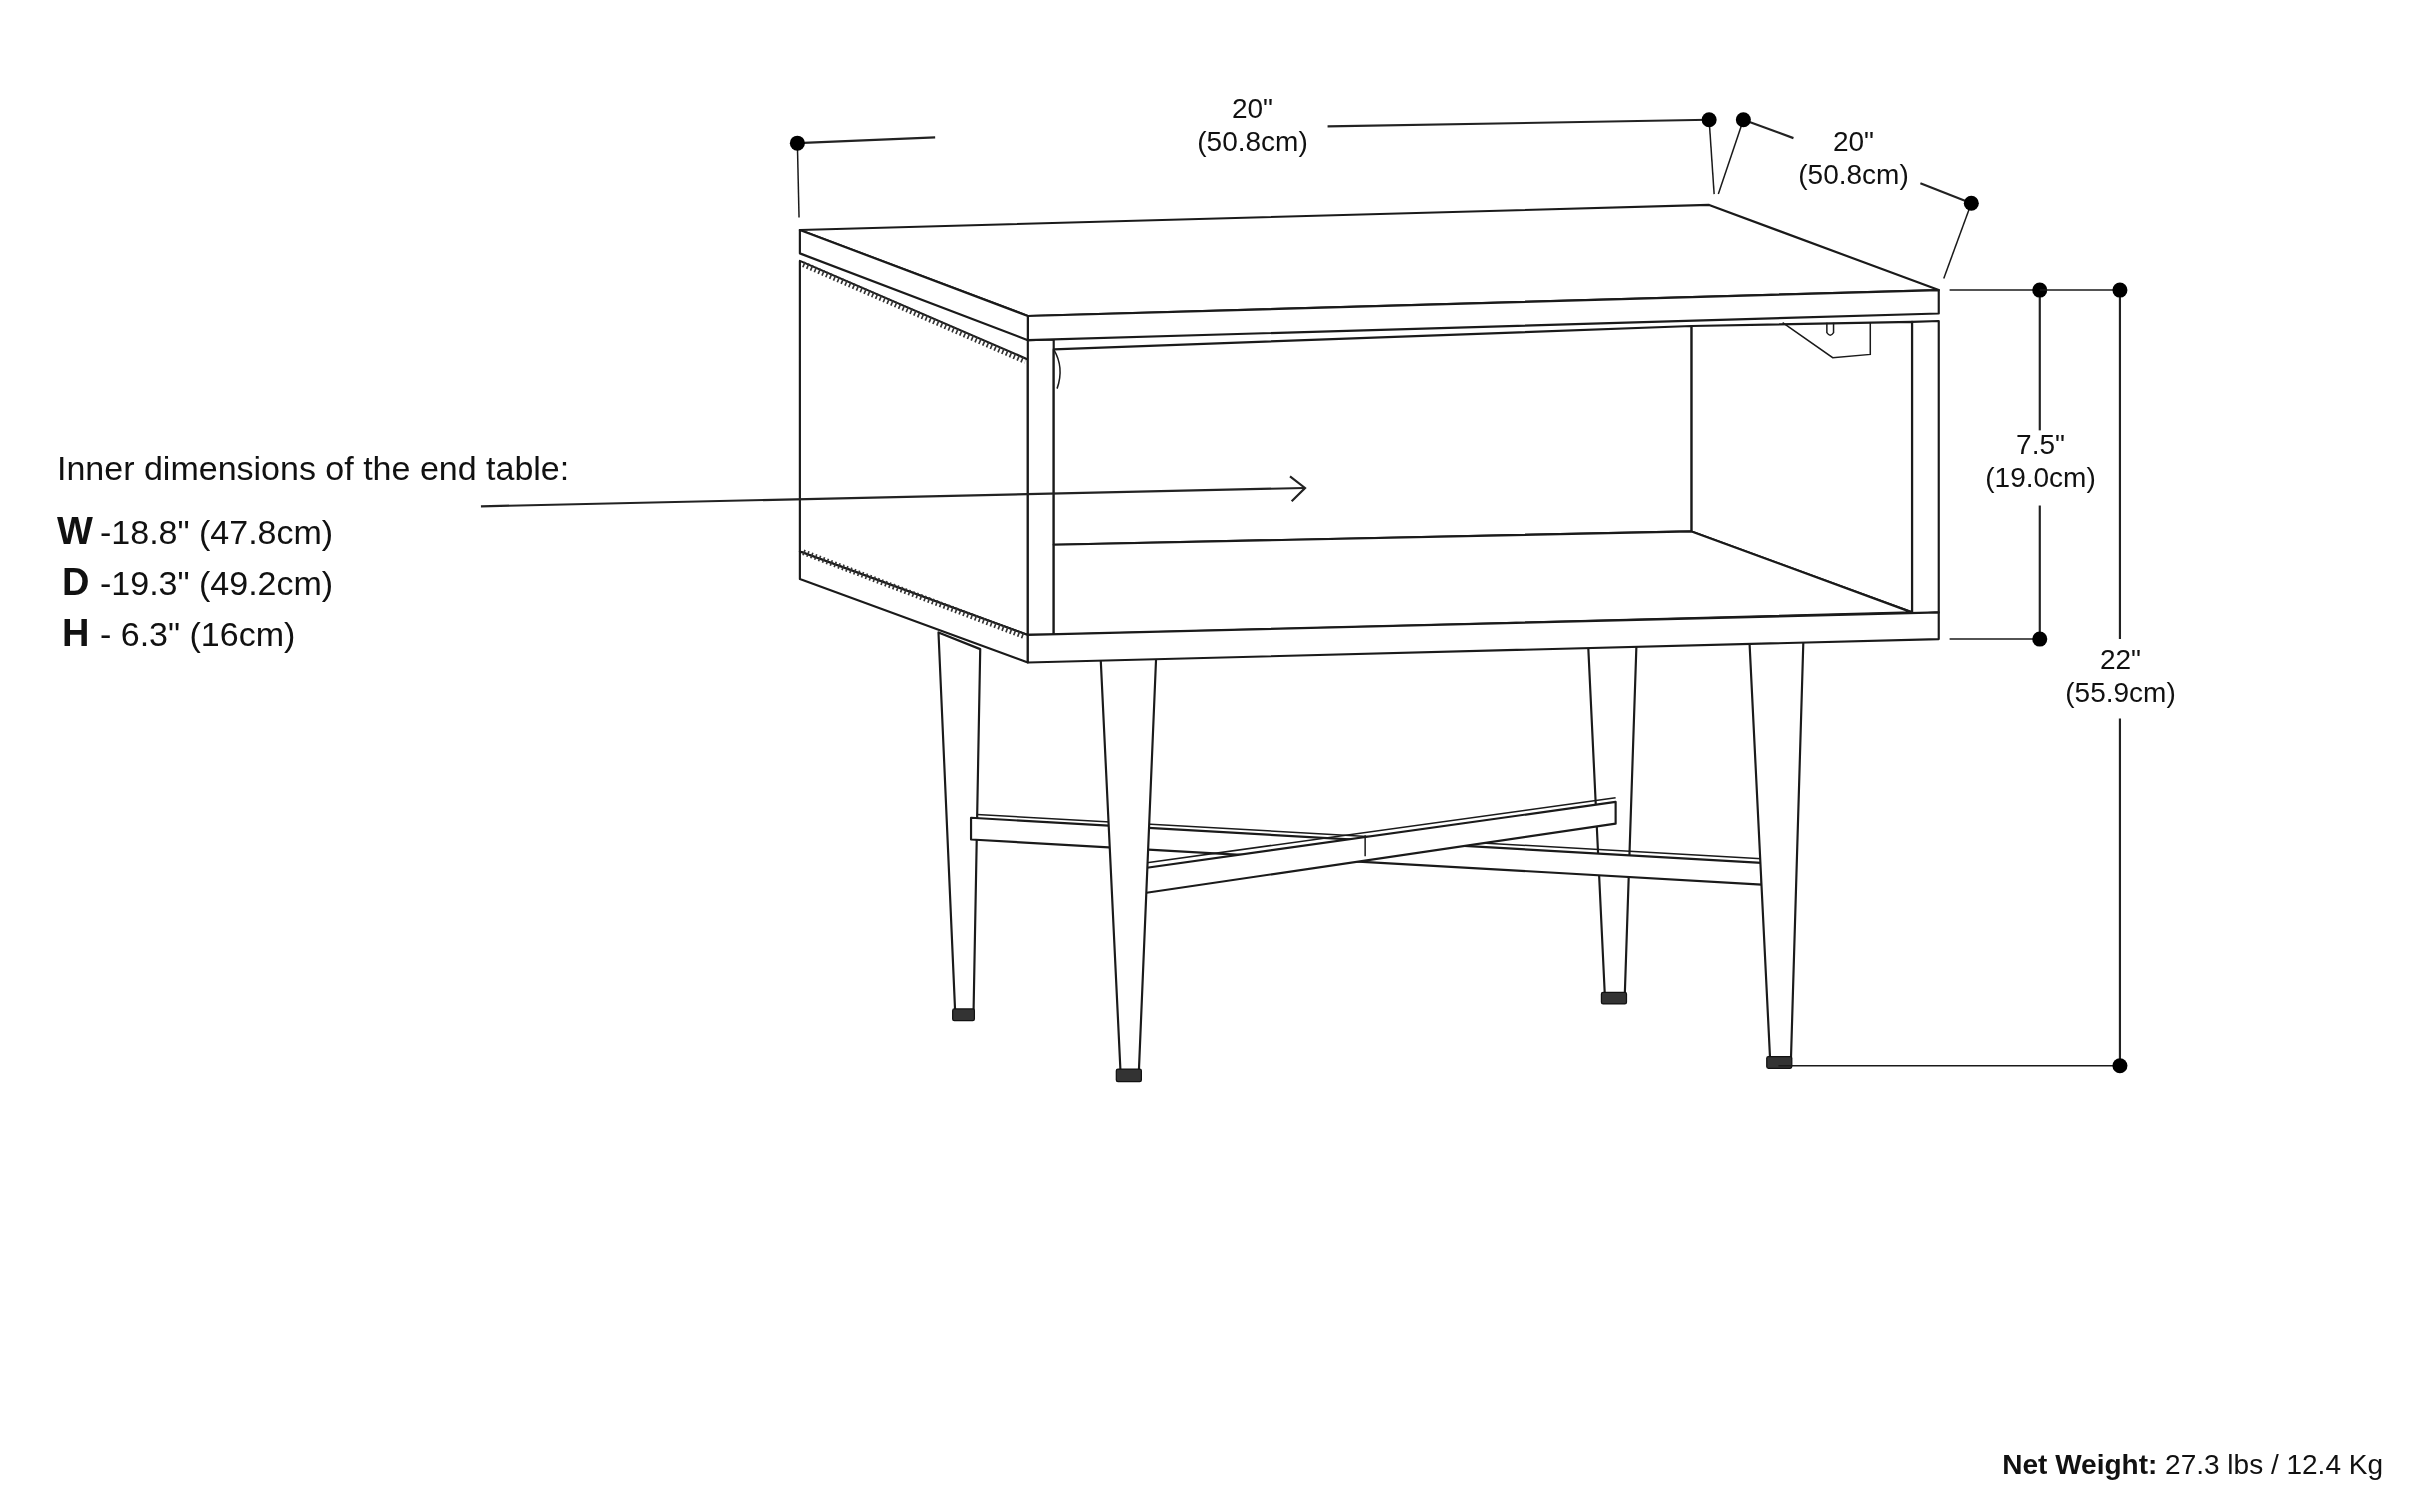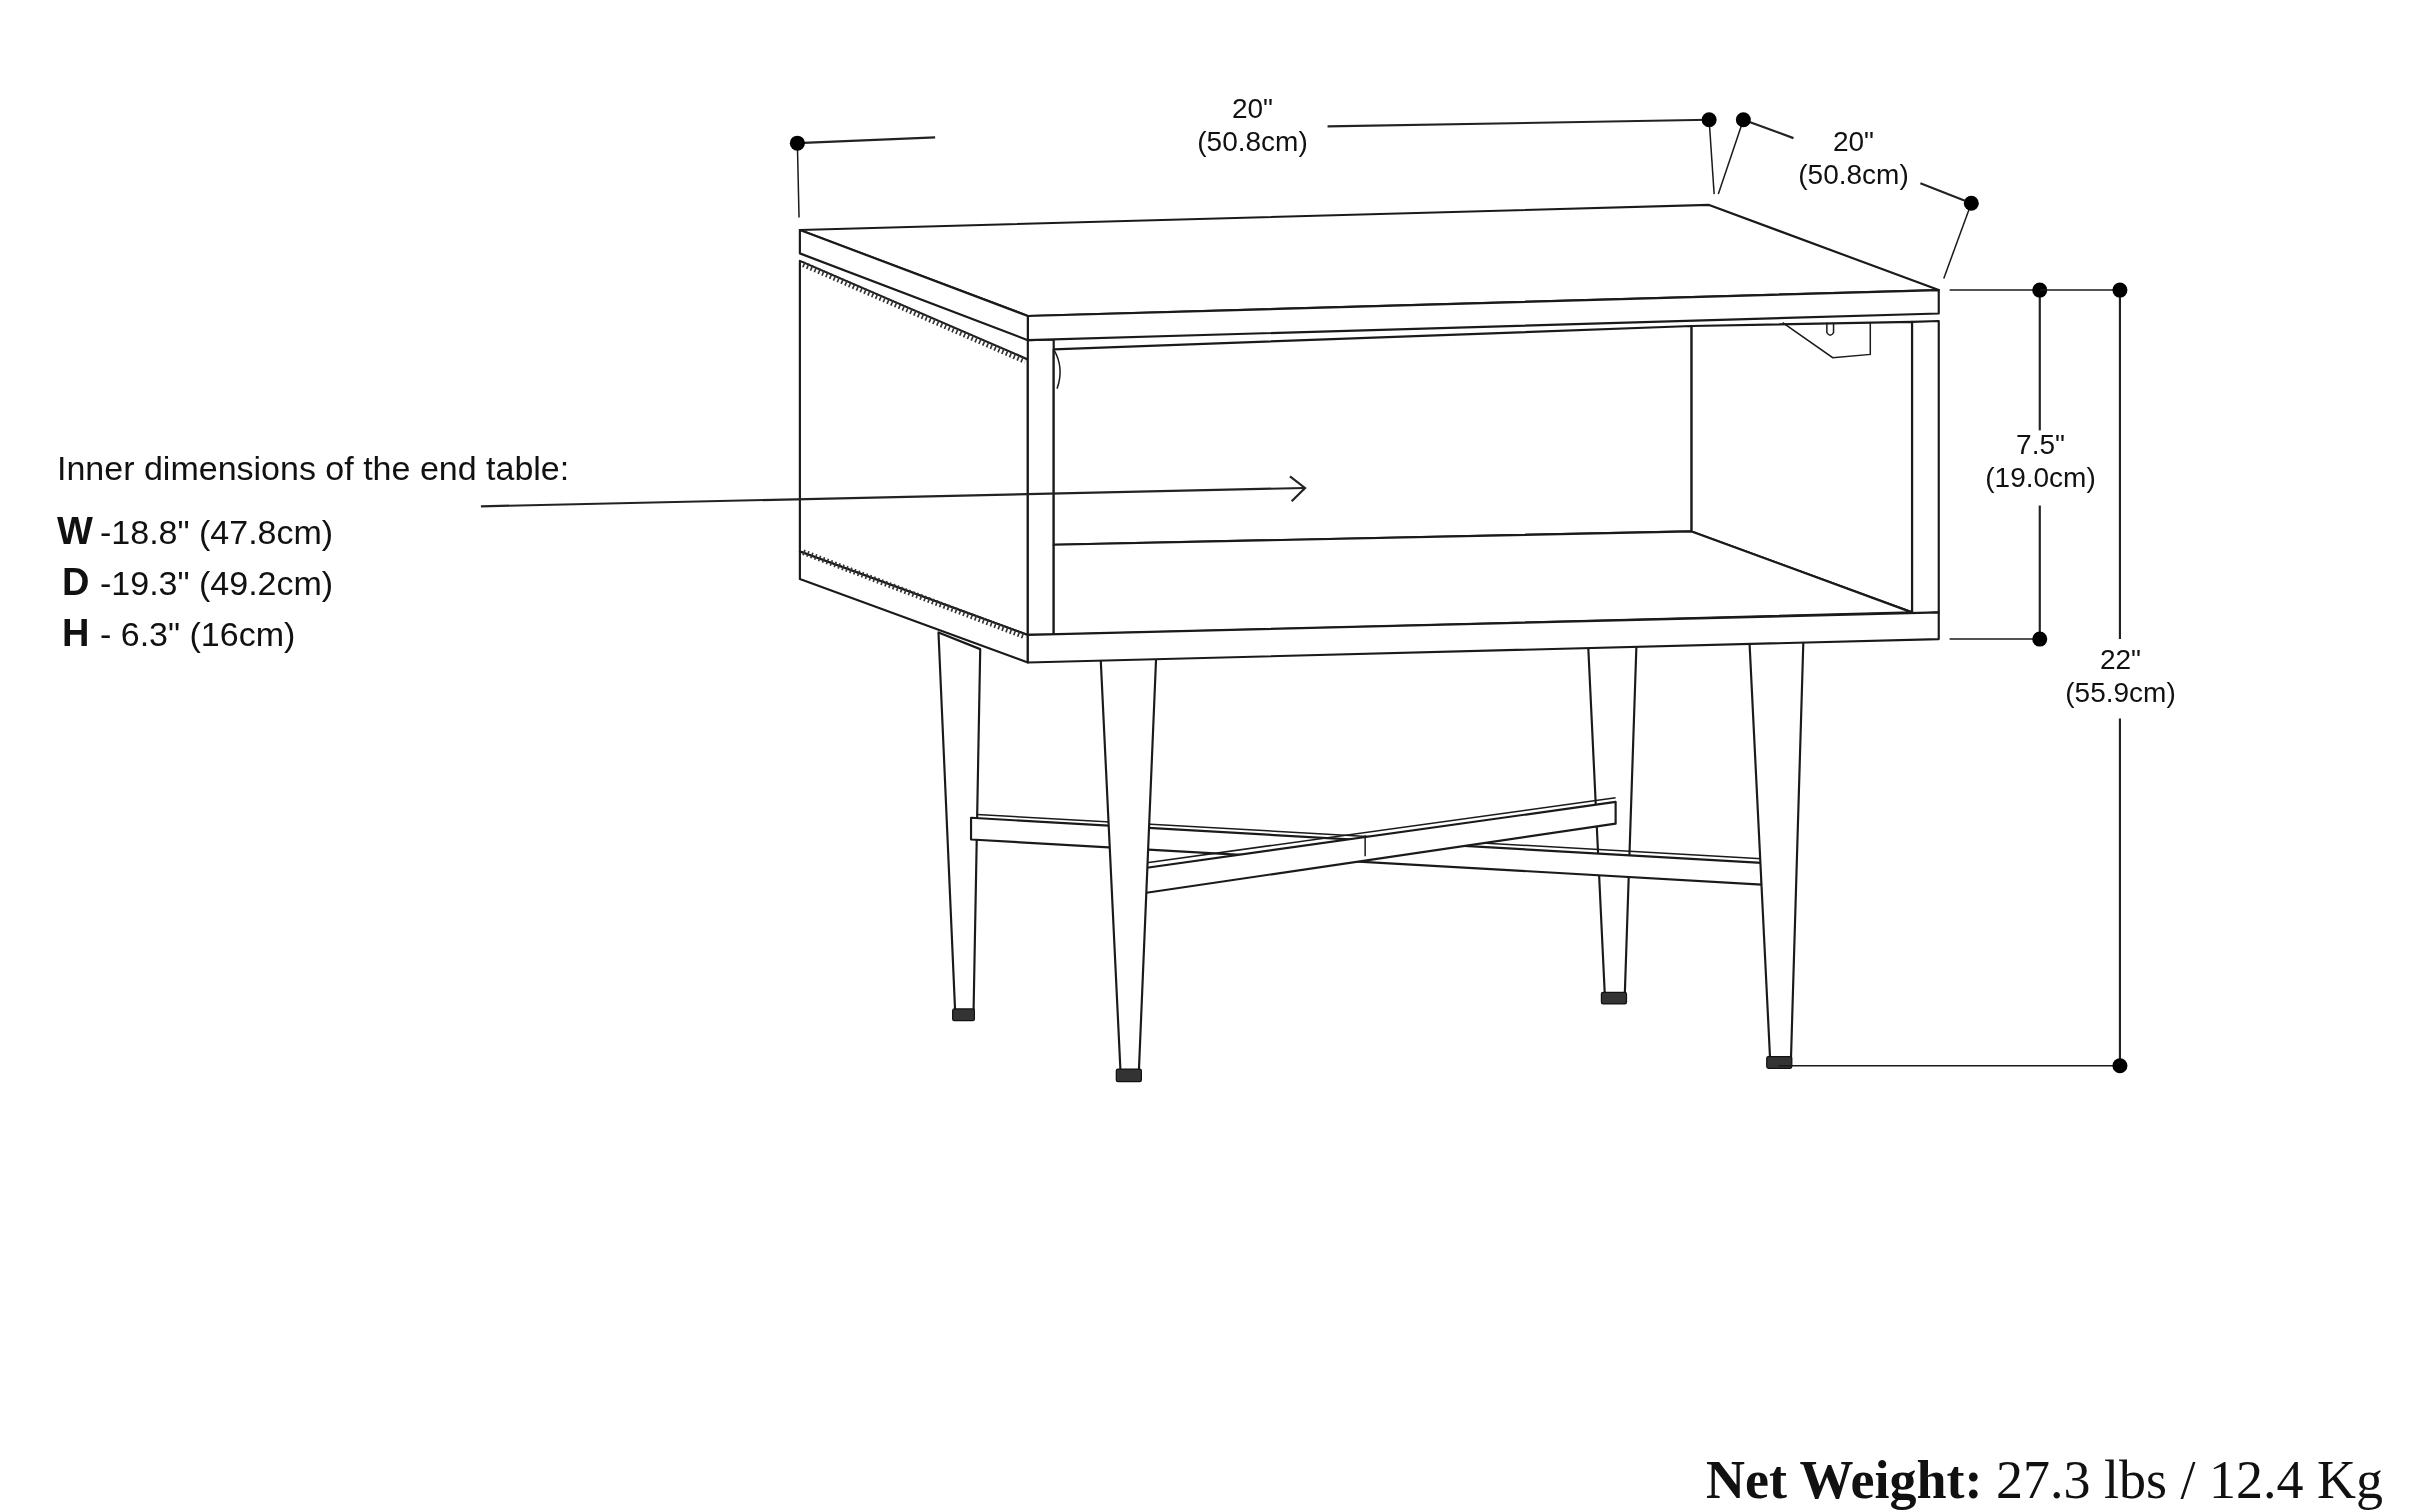--- a/index.html
+++ b/index.html
@@ -10,21 +10,21 @@
   svg.drawing .dim { stroke: #222; stroke-width: 2.6; fill: none; }
   svg.drawing .dot { fill: #000; }
   svg.drawing .groove { stroke: #333; stroke-width: 7; stroke-dasharray: 2 3; fill: none; }
   svg.drawing .foot { fill: #333; stroke: #111; stroke-width: 1.5; }
   .lbl { position: absolute; text-align: center; font-size: 28px; line-height: 33px; white-space: nowrap; }
   .lbl .cm { display: block; }
   .inner { position: absolute; left: 57px; top: 422px; margin-top: 24px; }
   .inner-title { font-size: 34px; line-height: 45px; }
   .inner-row { font-size: 34px; line-height: 50px; white-space: nowrap; }
   .inner-row .key { font-weight: bold; display: inline-block; min-width: 43px; font-size: 38px; }
-  .weight { position: absolute; right: 30px; top: 1449px; font-size: 54px; white-space: nowrap; font-family: Liberation Serif, serif; }
+  .weight { position: absolute; right: 30px; top: 1449px; font-size: 28px; white-space: nowrap; }
   .weight .wlabel { font-weight: bold; }
 </style>
 </head>
 <body>
 
 <svg class="drawing" viewBox="0 0 2890 1810" xmlns="http://www.w3.org/2000/svg">
 
   <g>
 
     <polygon class="face" points="1124,757 1174,777 1166,1212 1144,1212"></polygon>

